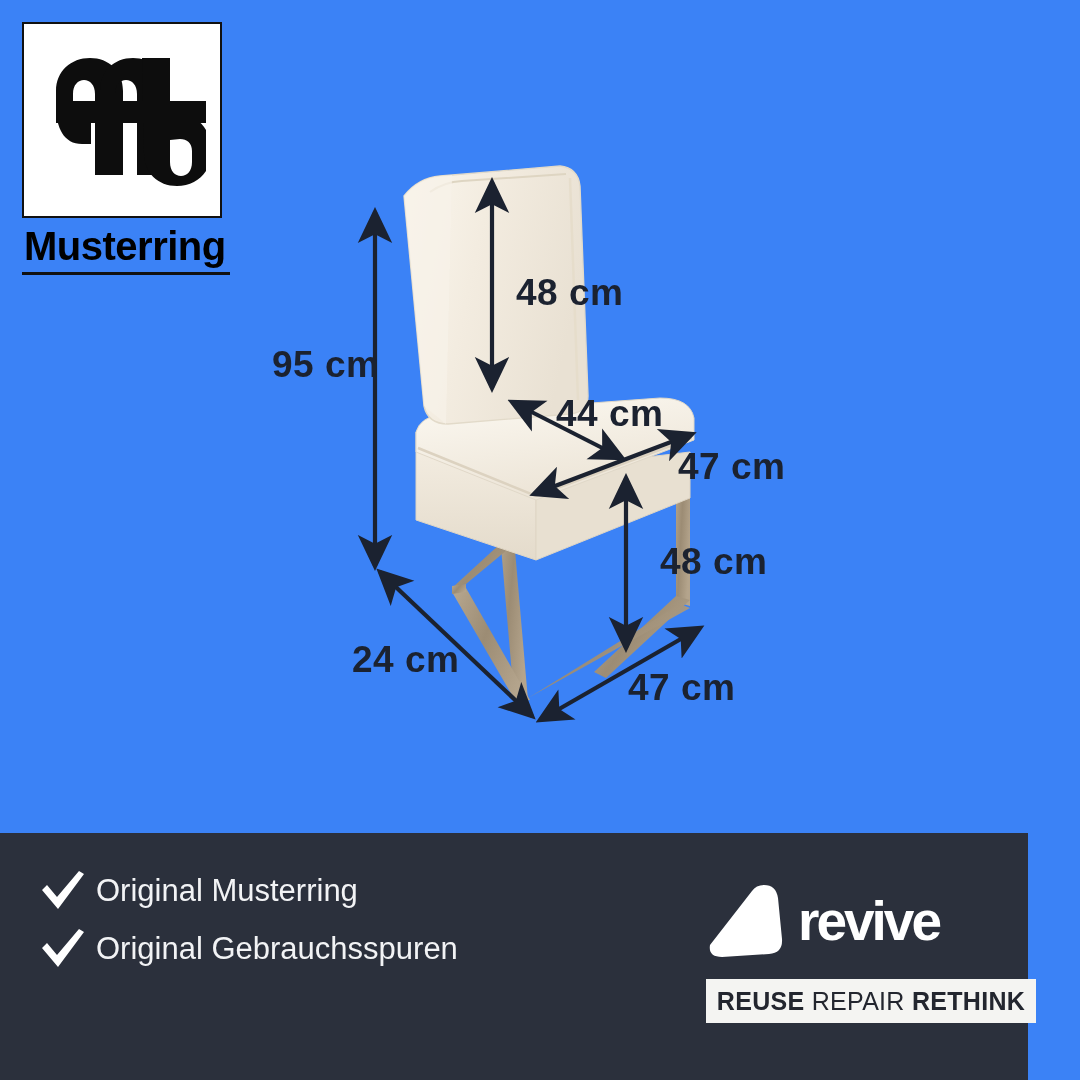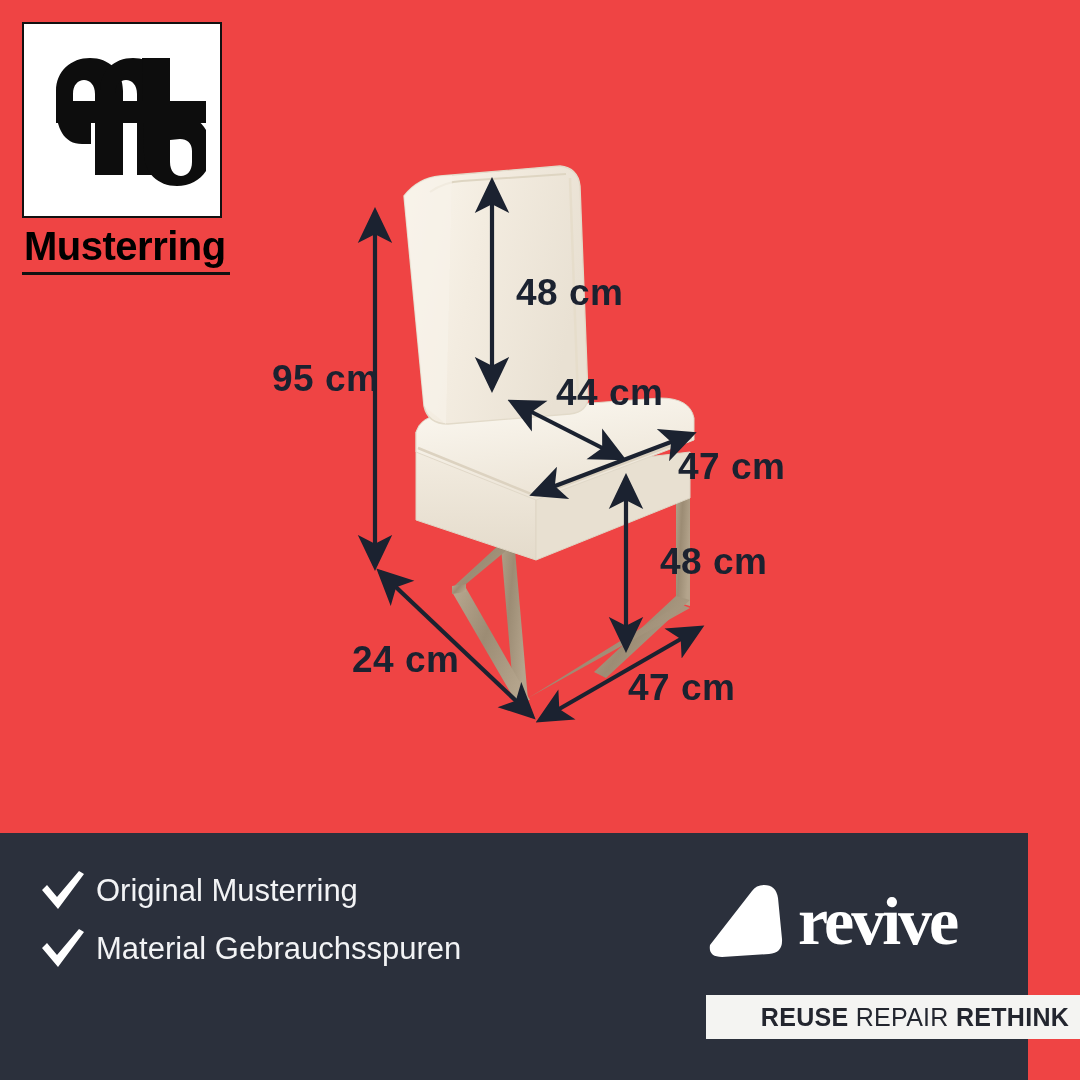--- a/index.html
+++ b/index.html
@@ -3,21 +3,21 @@
 <meta charset="utf-8">
 <style>
   html,body{margin:0;padding:0;}
   body{
     width:1080px;height:1080px;
     background:#ffffff;
     font-family:"Liberation Sans", sans-serif;
     overflow:hidden;
     position:relative;
   }
-  #stage{position:absolute;inset:0;width:1080px;height:1080px;background:#ef4444;}
+  #stage{position:absolute;inset:0;width:1080px;height:1080px;background:#3b82f6;}
 
   
   #brand-logo{position:absolute;left:22px;top:22px;width:212px;}
   #brand-mark-box{
     width:200px;height:196px;box-sizing:border-box;
     border:2px solid #111;background:#fff;
     display:flex;align-items:center;justify-content:center;
   }
   #brand-wordmark{
     margin-top:8px;font-size:40px;font-weight:bold;color:#000;
@@ -26,48 +26,48 @@
   #brand-rule{margin-top:6px;width:208px;height:3px;background:#111;}
 
   
   #product-figure{position:absolute;left:0;top:0;width:1080px;height:833px;}
   #product-figure svg{display:block;}
 
   .dim-label{
     position:absolute;color:#1b2230;font-weight:bold;
     font-size:37px;letter-spacing:0.5px;white-space:nowrap;
   }
-  #dim-label-height{left:272px;top:358px;text-align:center;}
+  #dim-label-height{left:272px;top:344px;text-align:center;}
   #dim-label-back{left:516px;top:272px;}
-  #dim-label-seatdepth{left:556px;top:372px;}
+  #dim-label-seatdepth{left:556px;top:393px;}
   #dim-label-seatwidth{left:678px;top:446px;}
   #dim-label-seatheight{left:660px;top:541px;}
   #dim-label-totaldepth{left:352px;top:639px;}
   #dim-label-basedepth{left:628px;top:667px;}
 
   
   #footer-banner{
     position:absolute;left:0;top:833px;width:1028px;height:247px;
     background:#2b303c;
   }
   #feature-list{position:absolute;left:30px;top:28px;width:620px;}
   .feature-item{display:flex;align-items:center;height:58px;}
   .feature-check{width:66px;flex:0 0 66px;display:flex;align-items:center;justify-content:center;}
   .feature-text{color:#f2f3f5;font-size:31px;line-height:1;}
 
   
   #revive-logo{position:absolute;left:706px;top:42px;width:340px;}
   #revive-top{display:flex;align-items:center;height:92px;}
   #revive-wordmark{
-    color:#fff;font-size:68px;font-weight:bold;line-height:1;
-    letter-spacing:-3px;margin-left:14px;font-family:Liberation Serif, serif;
+    color:#fff;font-size:55px;font-weight:bold;line-height:1;
+    letter-spacing:-3px;margin-left:14px;
   }
   #revive-tagline-box{
-    margin-top:28px;width:330px;height:44px;background:#f4f4f2;
-    display:flex;align-items:center;justify-content:center;padding-left:44px;
+    margin-top:12px;width:330px;height:44px;background:#f4f4f2;
+    display:flex;align-items:center;justify-content:center;
   }
   #revive-tagline{
     font-size:25px;color:#23262f;letter-spacing:0.3px;white-space:nowrap;
   }
   #revive-tagline b{font-weight:bold;}
   #revive-tagline span{font-weight:normal;}
 </style>
 </head>
 <body>
 
@@ -196,21 +196,21 @@
         <span class="feature-text">Original Musterring</span>
       </div>
 
 
       <div class="feature-item">
         <span class="feature-check">
           <svg width="46" height="42" viewBox="0 0 46 42">
             <path d="M2 21 L7 16 L17 28 L39 2 L44 5 L18 40 Z" fill="#ffffff"></path>
           </svg>
         </span>
-        <span class="feature-text">Material Gebrauchsspuren</span>
+        <span class="feature-text">Original Gebrauchsspuren</span>
       </div>
 
     </div>
 
     <div id="revive-logo">
       <div id="revive-top">
         <svg width="78" height="80" viewBox="0 0 78 80">
           <path d="M58 4 Q70 4 72 17 L76 58 Q77 72 63 73 L16 76 Q2 76 4 64 L46 10 Q50 4 58 4 Z" fill="#ffffff"></path>
         </svg>
         <span id="revive-wordmark">revive</span>

